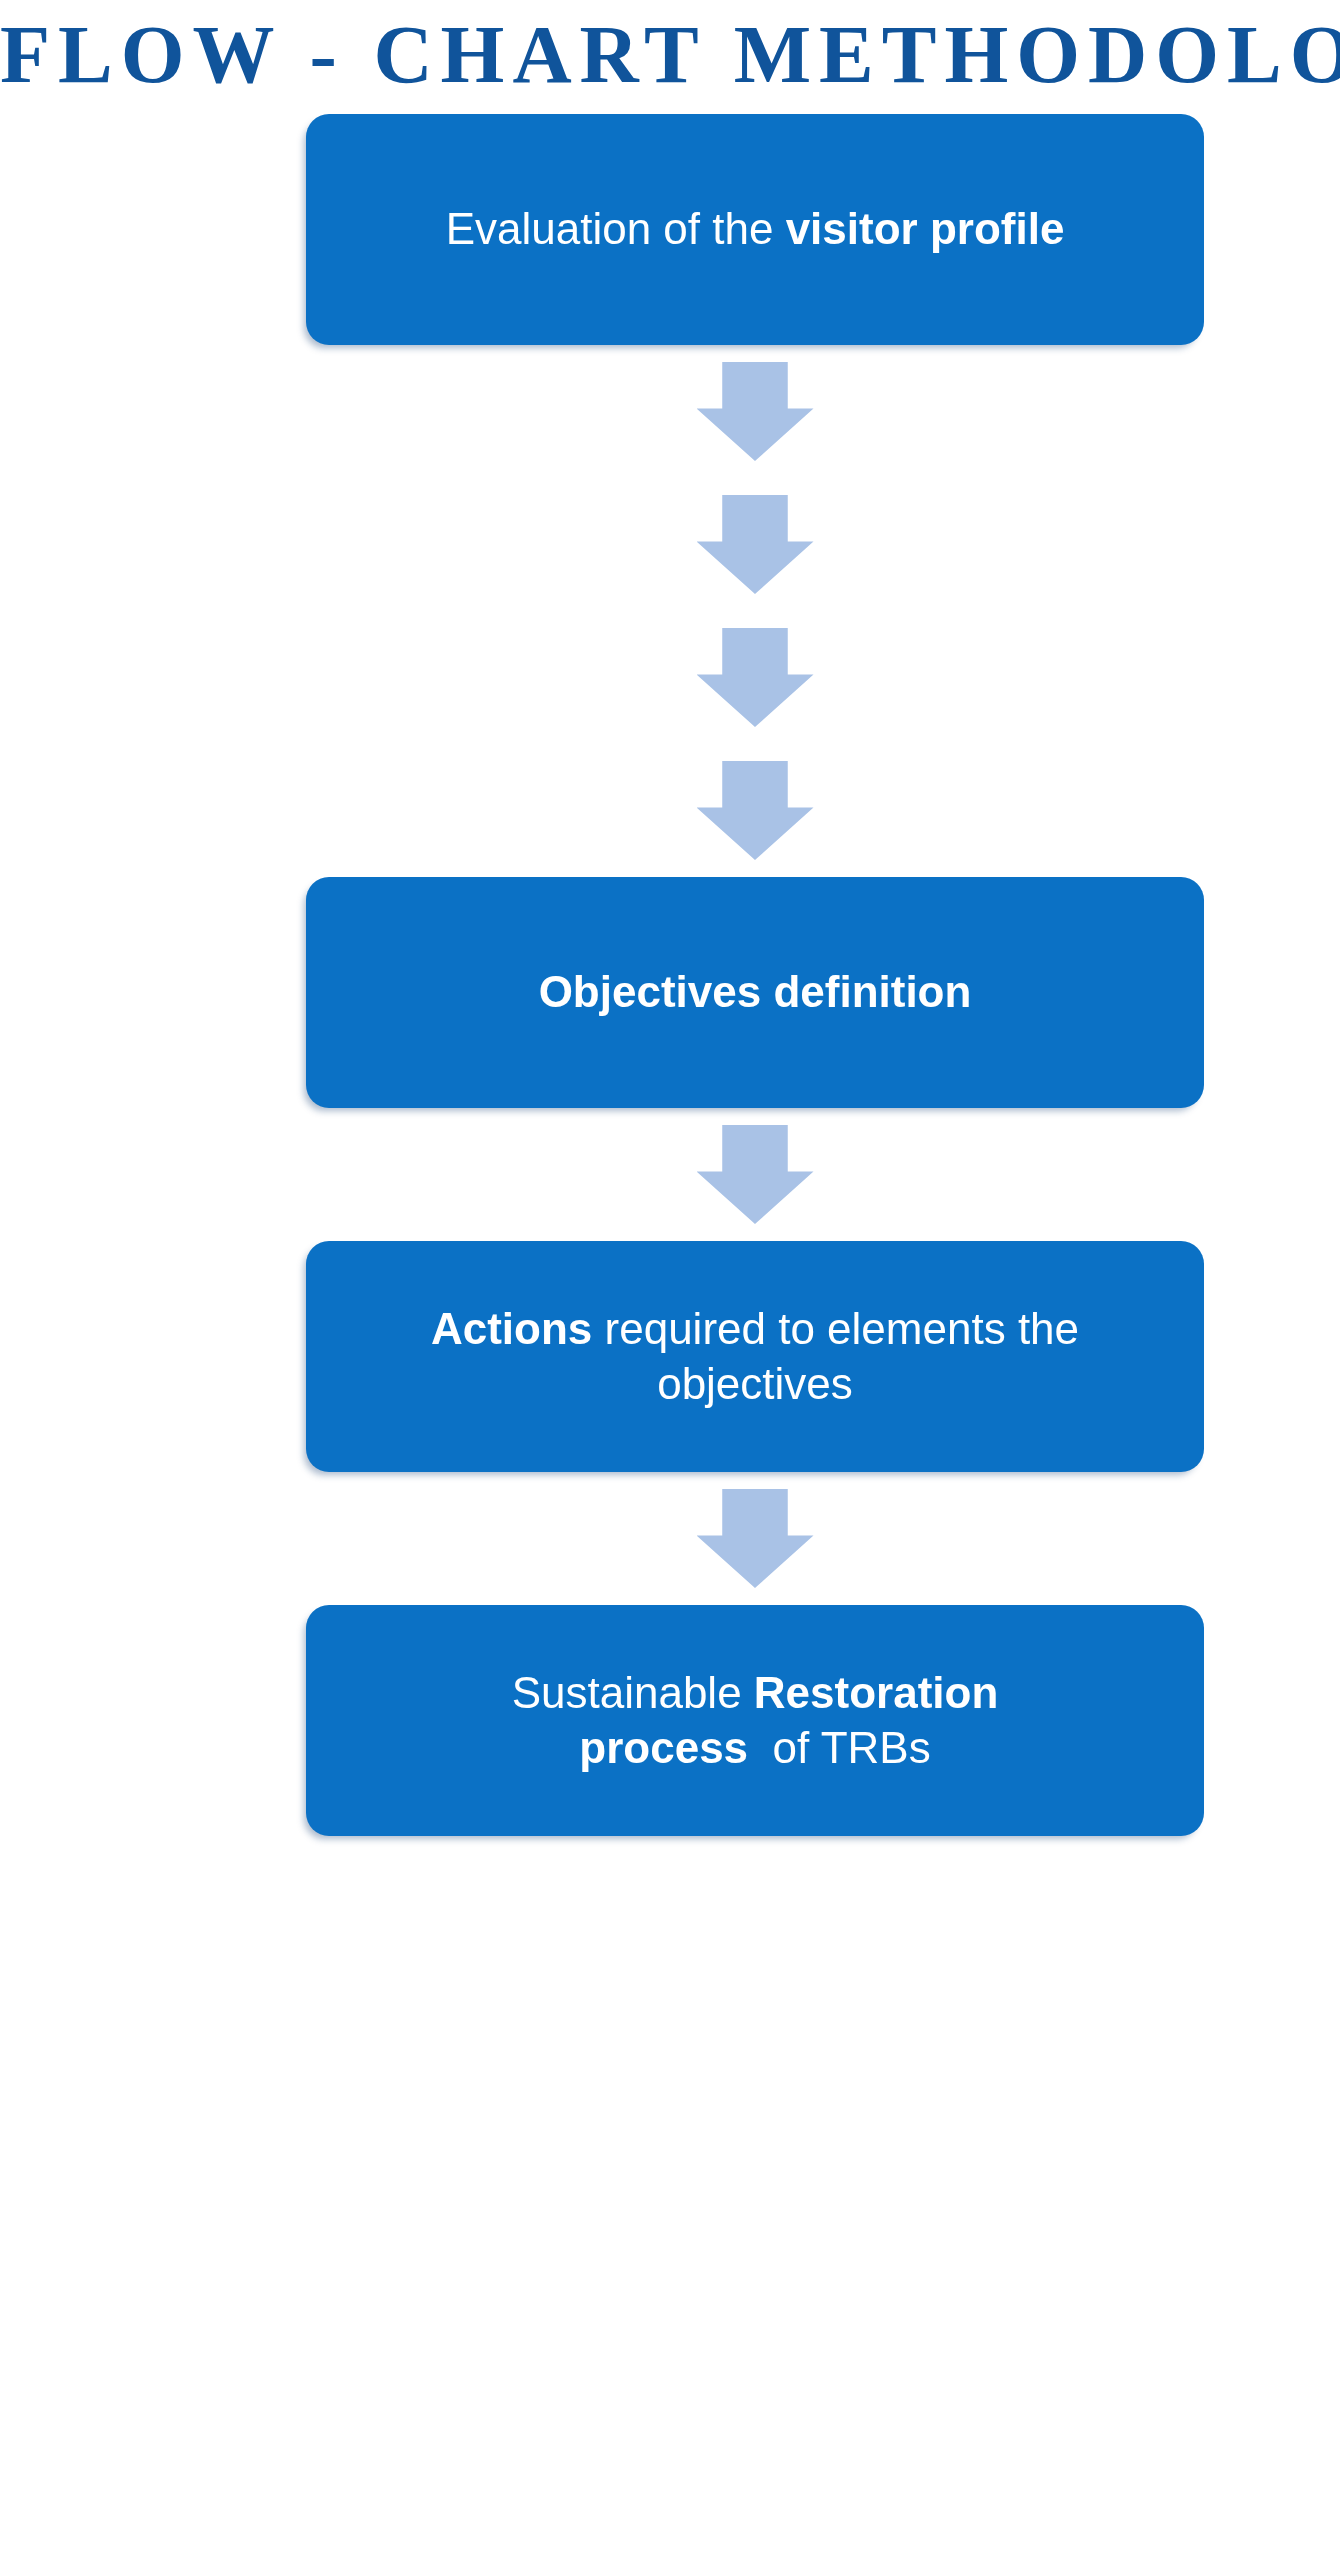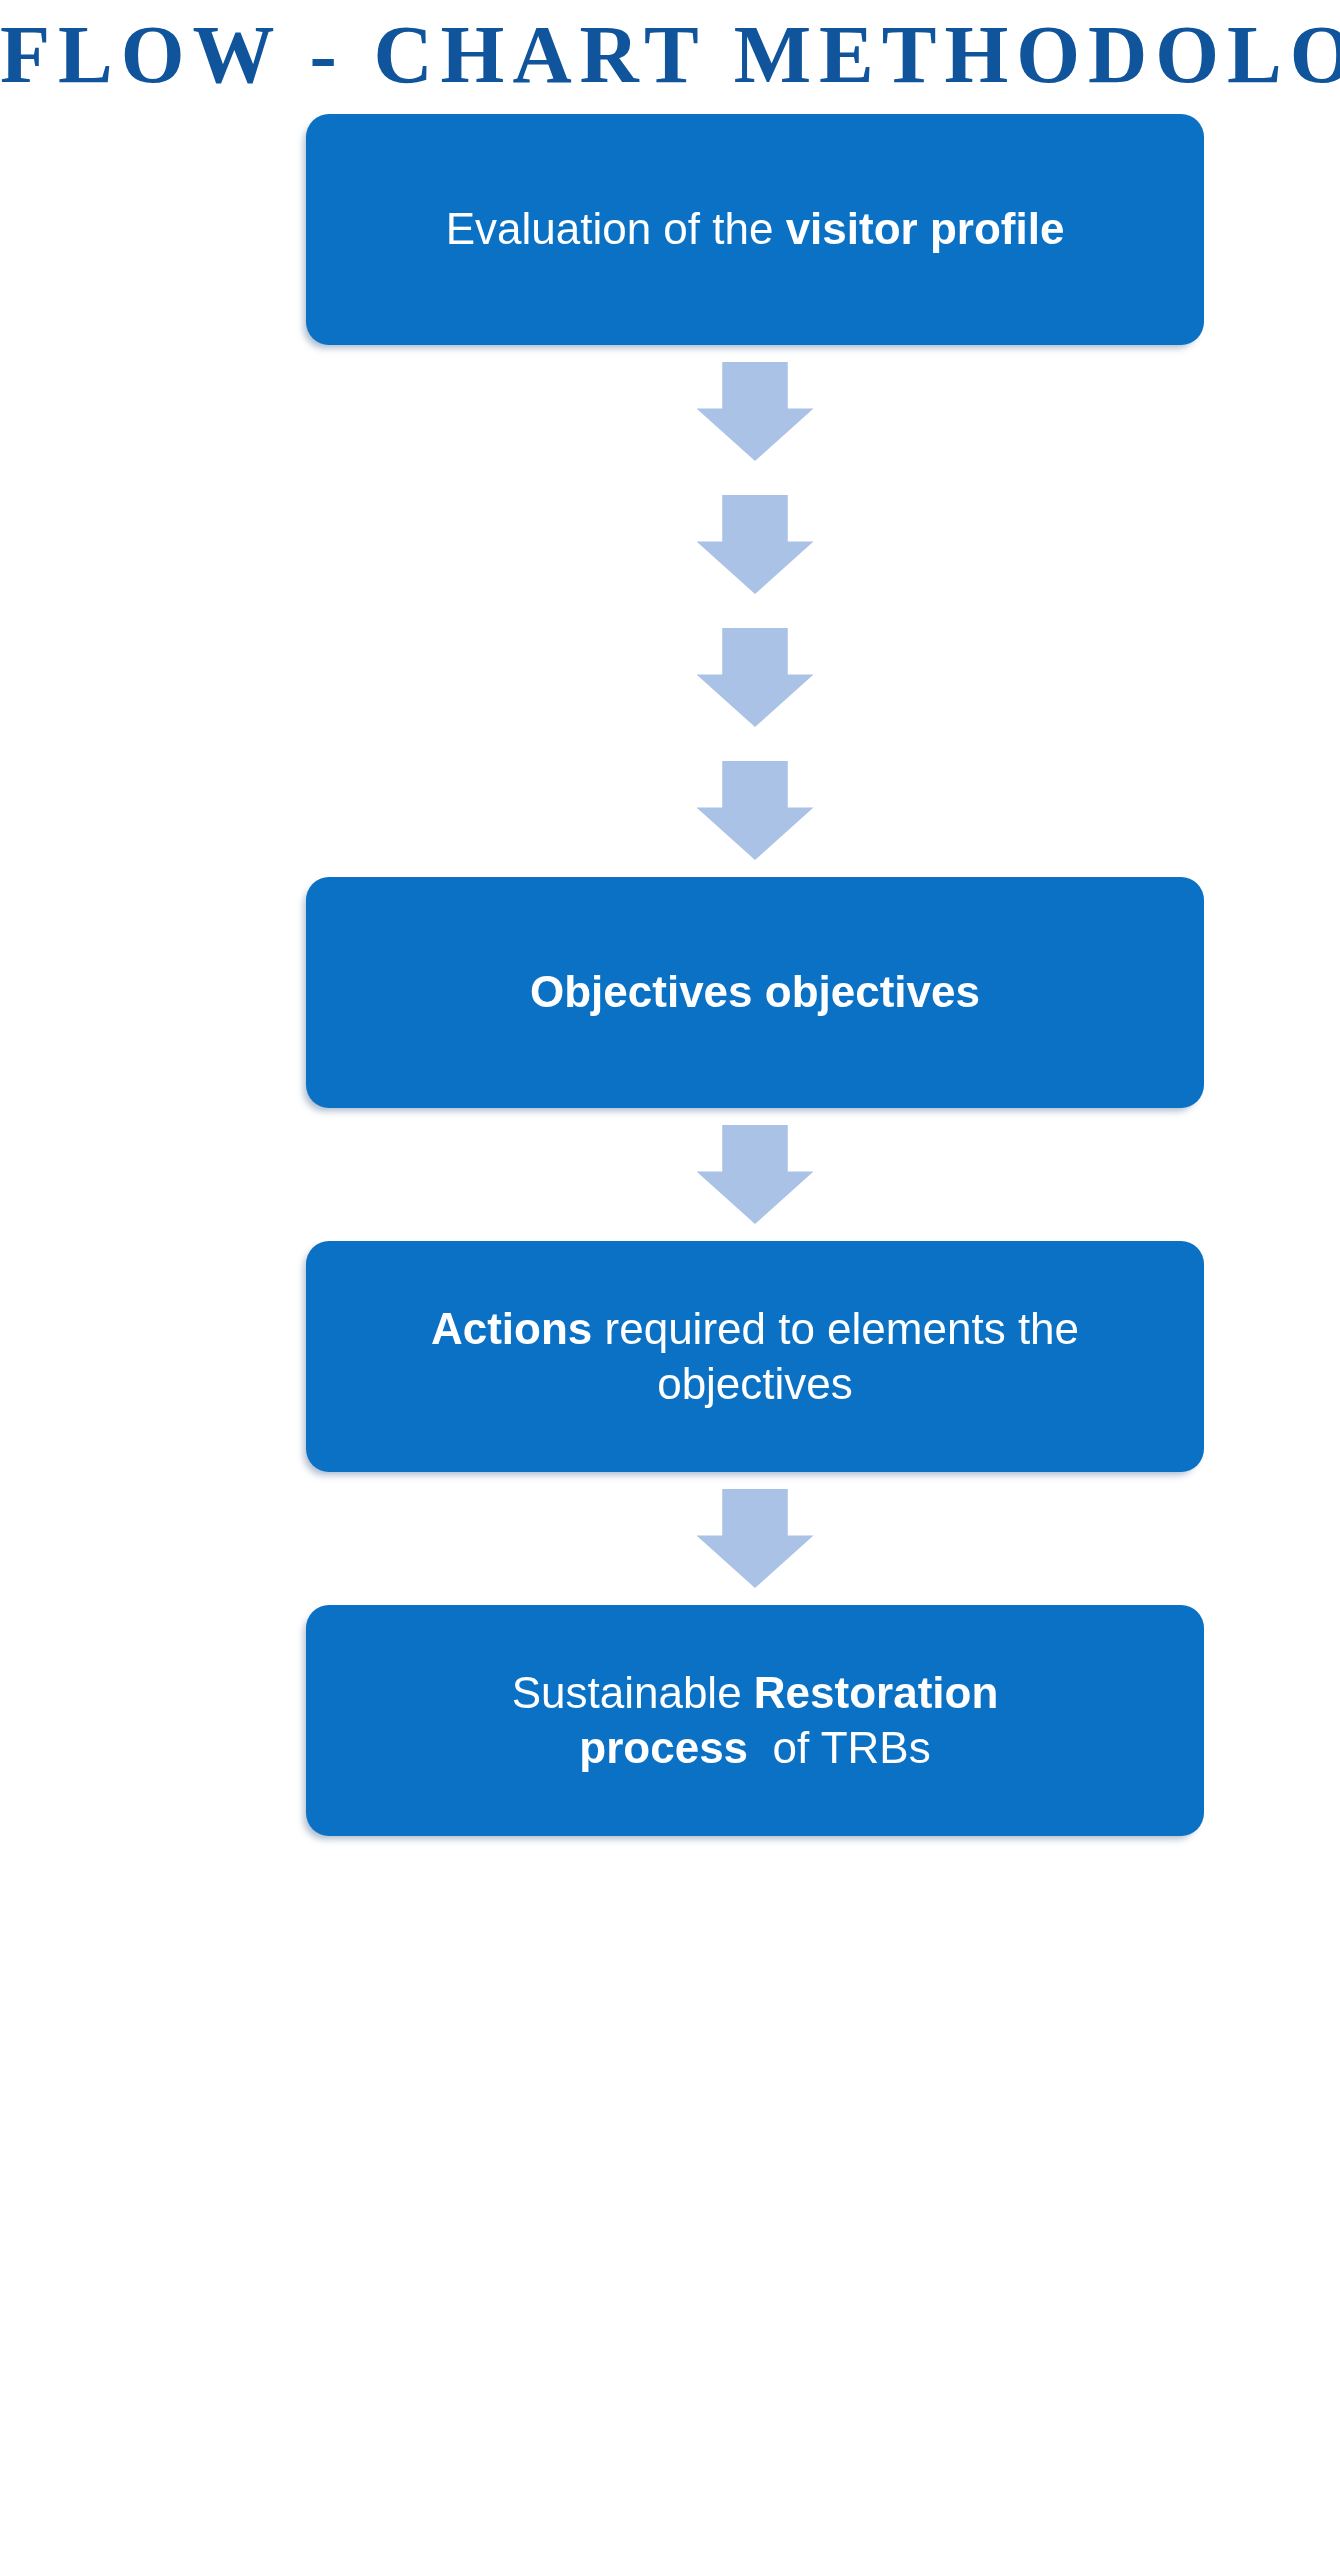--- a/index.html
+++ b/index.html
@@ -79,21 +79,21 @@
   <h1 class="page-title">FLOW - CHART METHODOLOGY</h1>
   <div class="flow" id="flow">
       <div class="box">
         <div class="box-text"><span>Evaluation of the </span><b>visitor profile</b></div>
       </div>
       <div class="arrow"></div>
       <div class="arrow"></div>
       <div class="arrow"></div>
       <div class="arrow"></div>
       <div class="box">
-        <div class="box-text"><b>Objectives objectives</b></div>
+        <div class="box-text"><b>Objectives definition</b></div>
       </div>
       <div class="arrow"></div>
       <div class="box">
         <div class="box-text"><b>Actions</b><span> required to elements the</span><br><span>objectives</span></div>
       </div>
       <div class="arrow"></div>
       <div class="box">
         <div class="box-text"><span>Sustainable </span><b>Restoration</b><br><b>process</b><span>  of TRBs</span></div>
       </div>
     </div>

